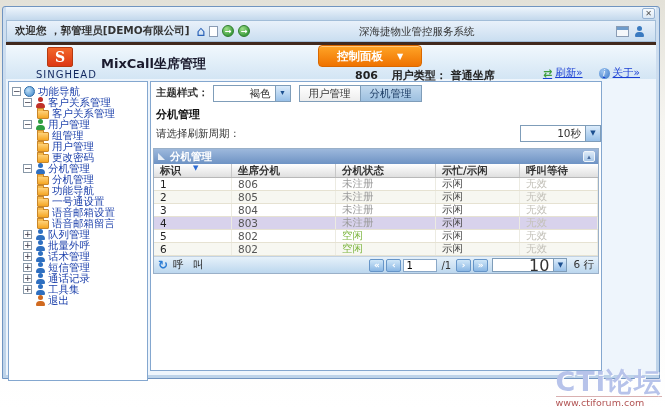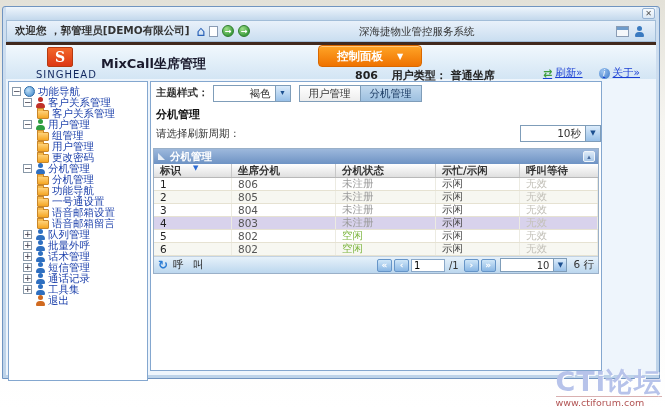--- a/index.html
+++ b/index.html
@@ -108,21 +108,21 @@
   .pfoot { display:flex; align-items:center; height:17px; background:linear-gradient(#e6f1fa,#bcd7ee);
     border-top:1px solid #c2d2e2; padding:0 4px; }
   .refresh-ic { color:#2b7cd4; font-weight:bold; font-size:12px; margin-right:5px; }
   .call { letter-spacing:3px; color:#222; cursor:default; }
   .pager { margin-left:auto; display:flex; align-items:center; gap:2px; }
   .pbtn { width:15px; height:13px; border:1px solid #6695c8; border-radius:2px; text-align:center;
     background:linear-gradient(#cfe6f8,#8ab7e4); color:#fff; font-size:9px; line-height:11px; font-weight:bold; cursor:default; }
   .pin { width:34px; height:13px; border:1px solid #8aa8c8; font-size:10px; padding:0 2px; font-family:inherit; }
   .ptotal { margin:0 3px 0 2px; font-size:10px; }
   .sel.mini { height:14px; margin-left:2px; }
-  .sel.mini .v { min-width:16px; font-size:10px; }
+  .sel.mini .v { min-width:16px; font-size:16px; }
   .sel.mini .a { width:13px; height:12px; line-height:12px; }
   .rcount { margin-left:4px; }
   
   .wm { position:absolute; right:3px; bottom:1px; line-height:1; z-index:5; }
   .wm-t { font-size:27px; font-weight:bold; color:#b7c3ea; letter-spacing:1px;
     text-shadow:1px 1px 0 #ffffff; }
   .wm-u { display:block; font-size:9.5px; color:#b25454; margin-top:1px; border-top:1px solid #d9b0b0; padding-top:1px; }
 </style>
 </head>
 <body>

